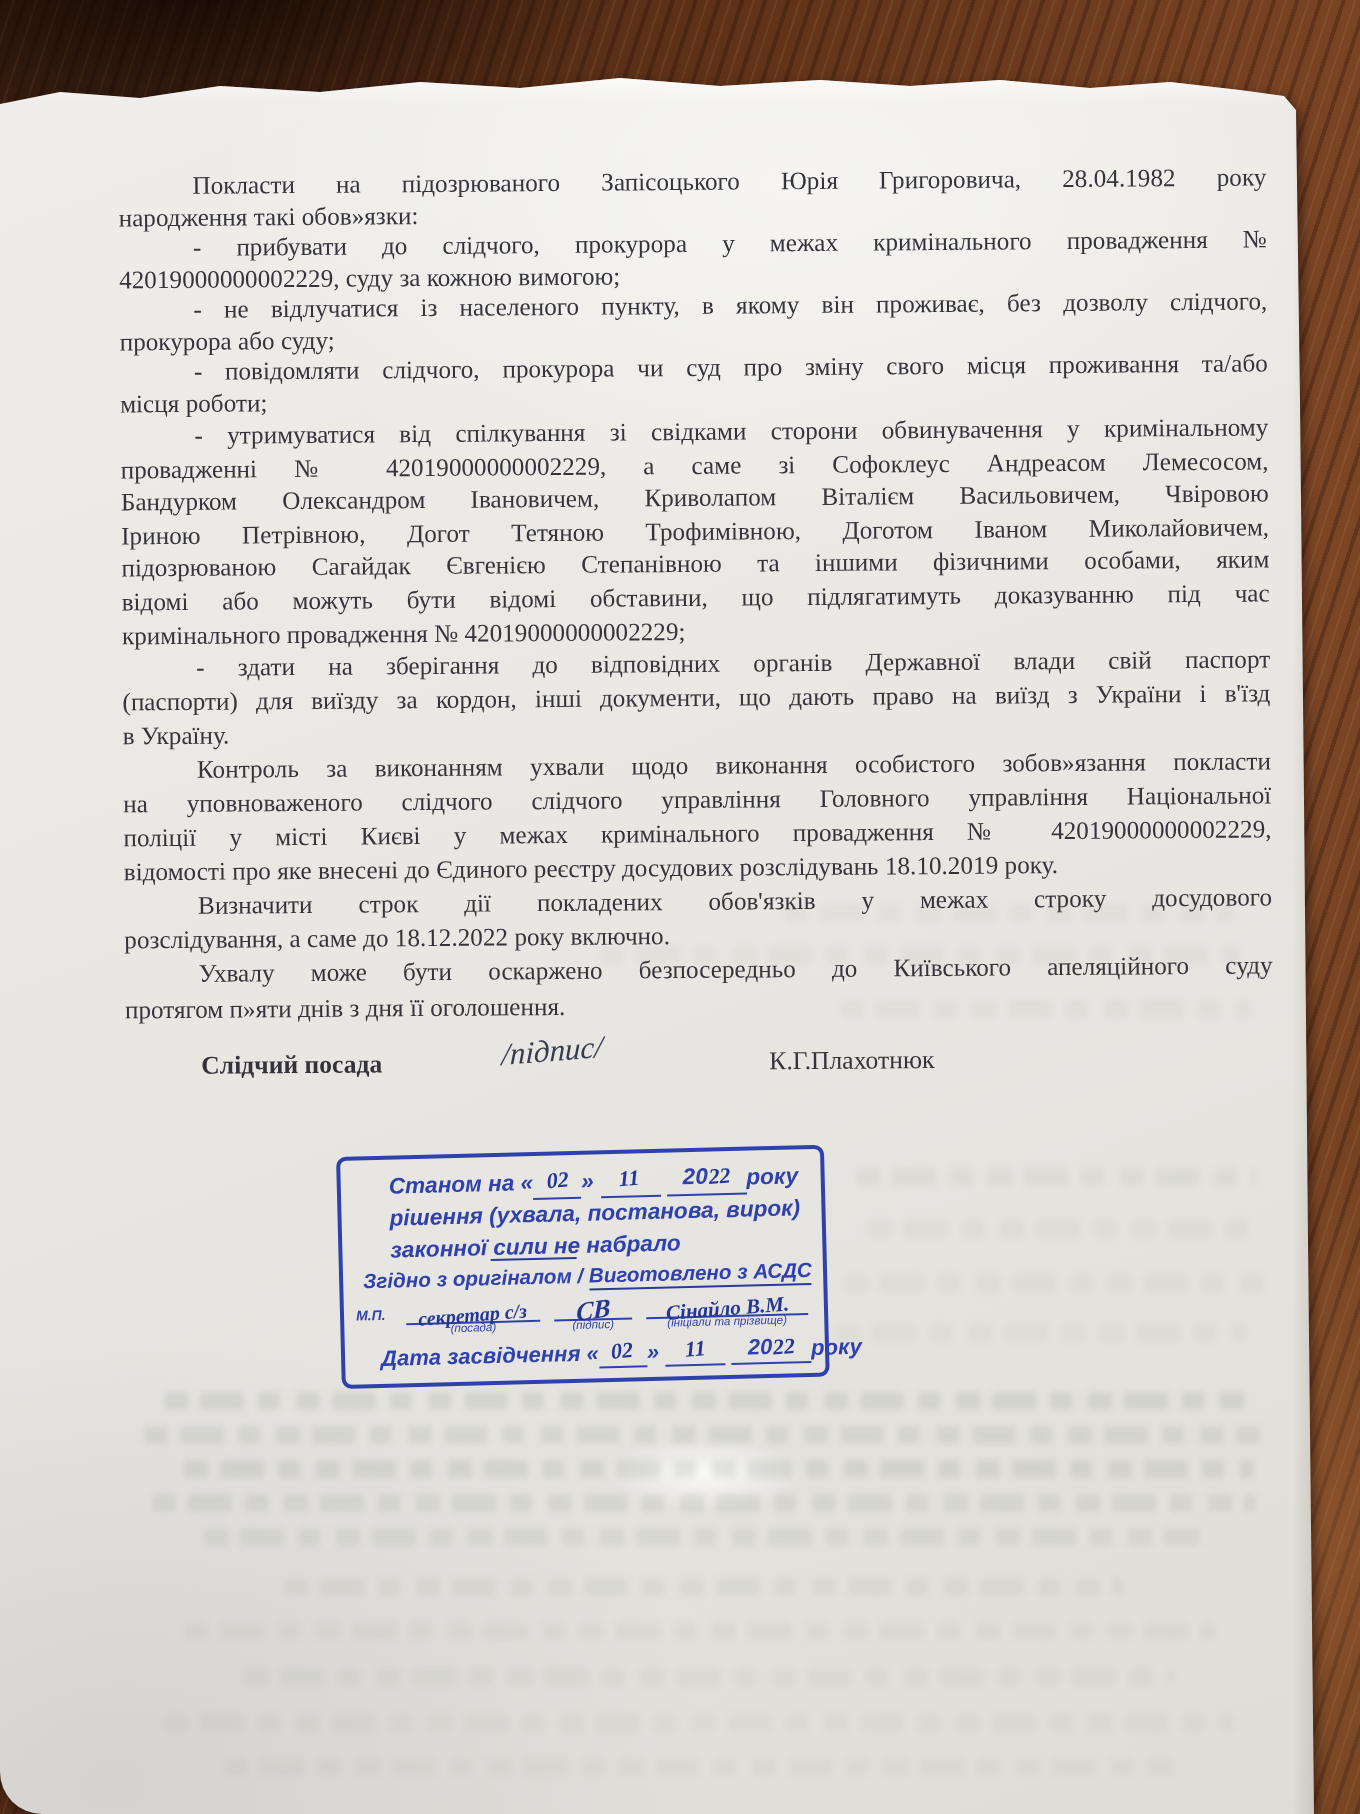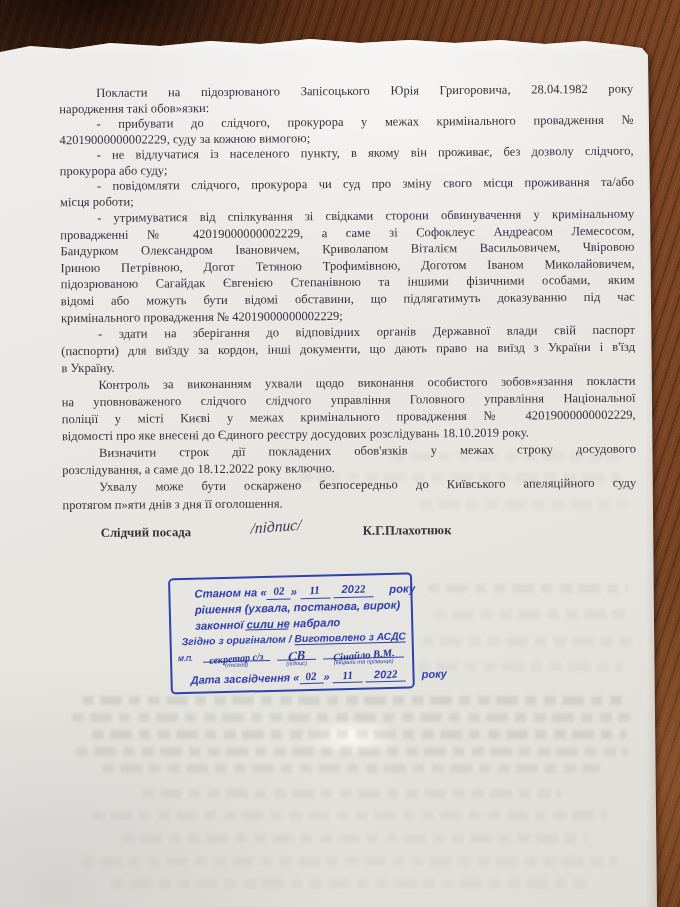--- a/index.html
+++ b/index.html
@@ -25,20 +25,21 @@
   .paper-core{
     position:absolute;inset:0;
     background:
       radial-gradient(ellipse 420px 260px at 58% 10%, rgba(255,255,255,0.5), transparent 70%),
       radial-gradient(ellipse 70px 26px at 352px 737px, rgba(253,253,251,0.85), rgba(253,253,251,0) 70%),
       radial-gradient(ellipse 500px 380px at 8% 98%, rgba(115,115,122,0.13), transparent 60%),
       linear-gradient(160deg,#efeeec 0%,#eae8e4 40%,#e5e3de 70%,#dedcd6 100%);
     clip-path:polygon(0px 52px,30px 46px,70px 49px,110px 43px,160px 46px,210px 41px,260px 44px,
       310px 39px,360px 43px,410px 40px,455px 43px,500px 40px,545px 44px,585px 41px,620px 45px,
       642px 48px,648px 55px,650px 200px,652px 400px,654px 620px,657px 907px,0px 907px);
+    border-radius:21px;
   }
   .top-edge{position:absolute;left:0;top:39px;width:650px;height:13px;
     background:linear-gradient(to bottom,rgba(255,255,255,0.6),rgba(255,255,255,0));}
   .right-edge{position:absolute;top:45px;right:22px;width:12px;height:862px;
     background:linear-gradient(to left,rgba(120,100,80,0.18),rgba(120,100,80,0));}
   
   .ghost{
     position:absolute;height:9px;border-radius:2px;filter:blur(1.6px);
     background:repeating-linear-gradient(90deg,#5c6e5e 0 12px,transparent 12px 18px,
       #5c6e5e 18px 40px,transparent 40px 47px,#5c6e5e 47px 58px,transparent 58px 66px);
@@ -48,41 +49,41 @@
   #doc-body{
     position:absolute;left:62px;top:84px;width:574px;
     font-size:12.6px;color:#35343b;letter-spacing:0;
   }
   .para{margin:0;}
   .bl{white-space:nowrap;}
   .bl.j{text-align:justify;text-align-last:justify;text-justify:inter-word;}
   .bl.ind{padding-left:37px;}
   .sig-row{position:absolute;left:62px;top:521px;width:574px;height:26px;font-size:12.8px;}
   .sig-role{position:absolute;left:38px;top:3px;font-weight:bold;color:#34333a;}
-  .sig-name{position:absolute;left:300px;top:3px;font-weight:bold;color:#34333a;}
+  .sig-name{position:absolute;left:322px;top:3px;font-weight:normal;color:#34333a;}
   .sig-hand{
     position:absolute;left:188px;top:-4px;color:#363b50;
     font-style:italic;font-size:15.5px;transform:rotate(-4deg) skewX(-6deg);
   }
   
   .stamp{
     position:absolute;left:168px;top:575px;width:240px;height:112px;
     border:2.5px solid #2f41ad;border-radius:5px;
     transform:rotate(-1deg);
     color:#2f41ad;font-family:"Liberation Sans",sans-serif;
     font-style:italic;font-weight:bold;
     background:rgba(235,238,250,0.12);
   }
   .st-row{padding-left:24px;font-size:11.3px;line-height:16.2px;white-space:nowrap;}
   .st-r1{margin-top:5px;}
   .st-r4{font-size:10.3px;line-height:13px;padding-left:10px;}
   .st-r6{font-size:11px;line-height:14px;padding-left:18px;margin-top:2px;}
   .blank{display:inline-block;border-bottom:1.2px solid #2f41ad;text-align:center;vertical-align:bottom;}
   .w-day{width:24px;}.w-mon{width:30px;}.w-yr{width:40px;}
-  .sfx{margin-left:16px;}
+  .sfx{margin-left:0;}
   .hand{
     font-family:"Liberation Serif",serif;font-style:italic;font-weight:700;
     color:#243695;display:inline-block;transform:rotate(-3deg);font-size:11px;
   }
   .pen-u{border-bottom:1.5px solid #2a3a9c;padding-bottom:15px;}
   .pen-u2{border-bottom:1.3px solid #2a3a9c;}
   .st-sign{display:flex;align-items:flex-end;padding:1px 8px 0 6px;gap:7px;}
   .st-mp{font-size:7px;align-self:flex-end;margin-bottom:8px;width:18px;flex:none;}
   .st-col{display:flex;flex-direction:column;align-items:center;}
   .c1{width:76px;}.c2{width:44px;}.c3{width:92px;}

